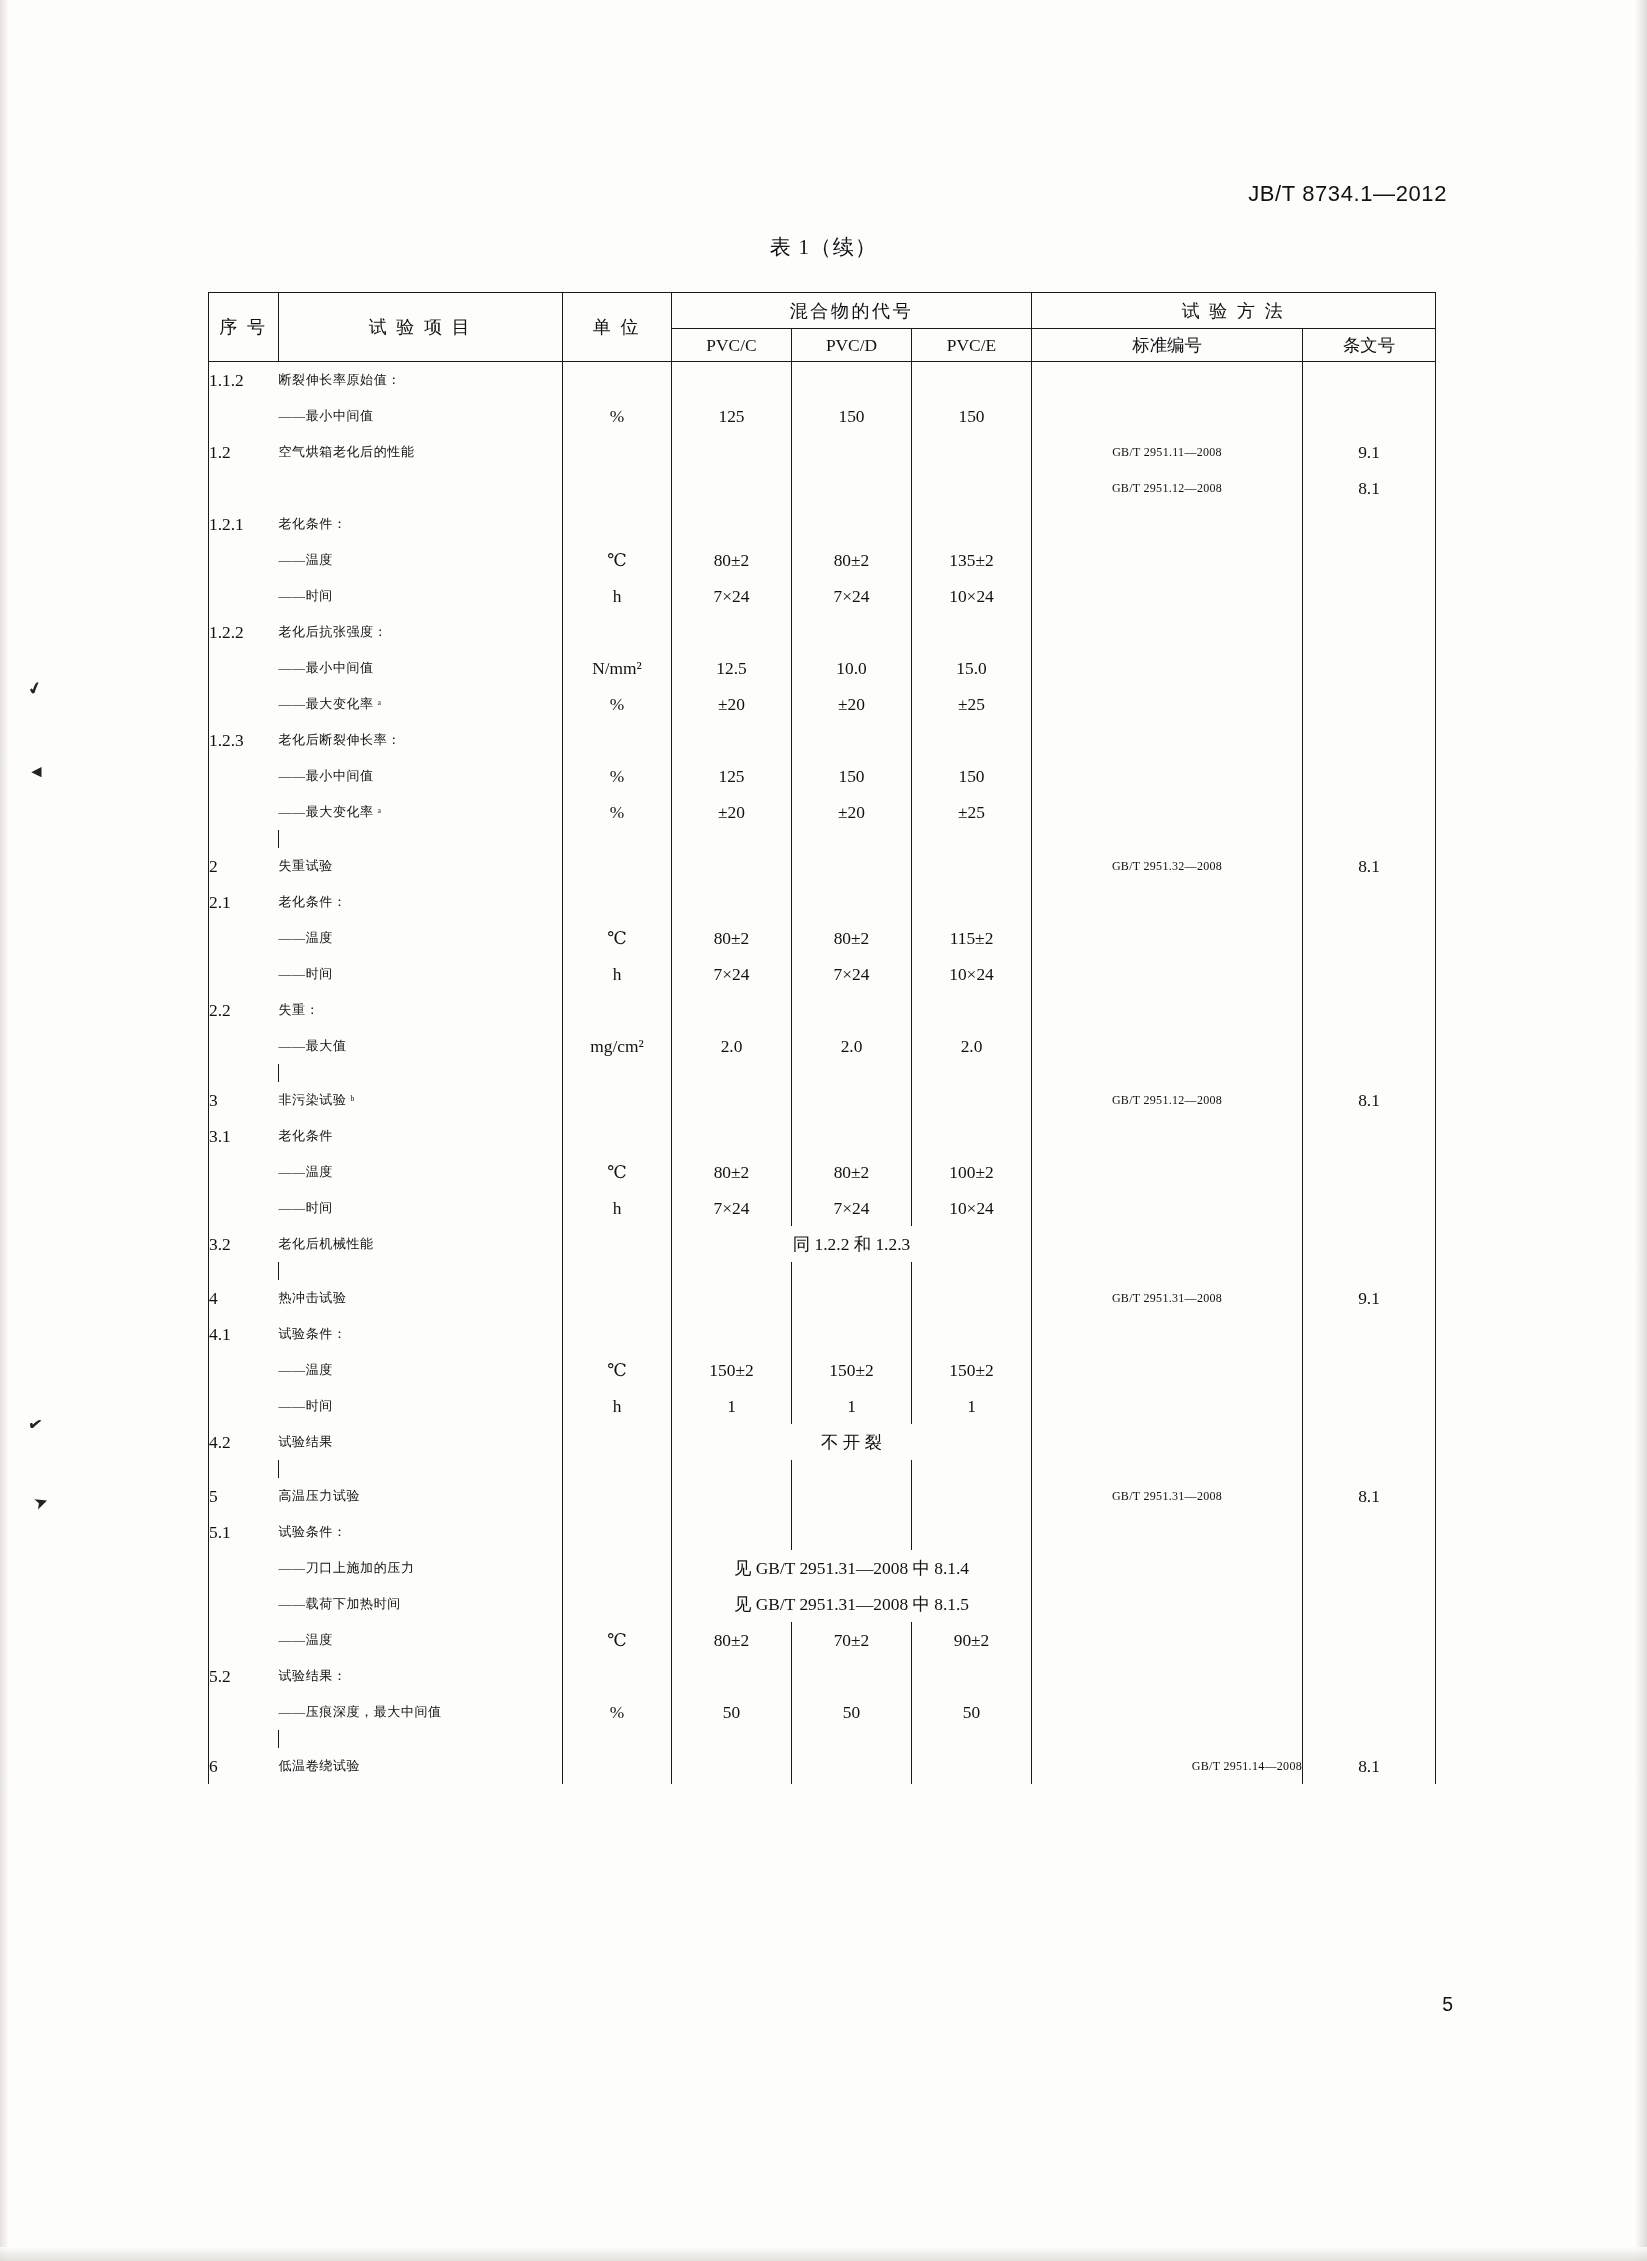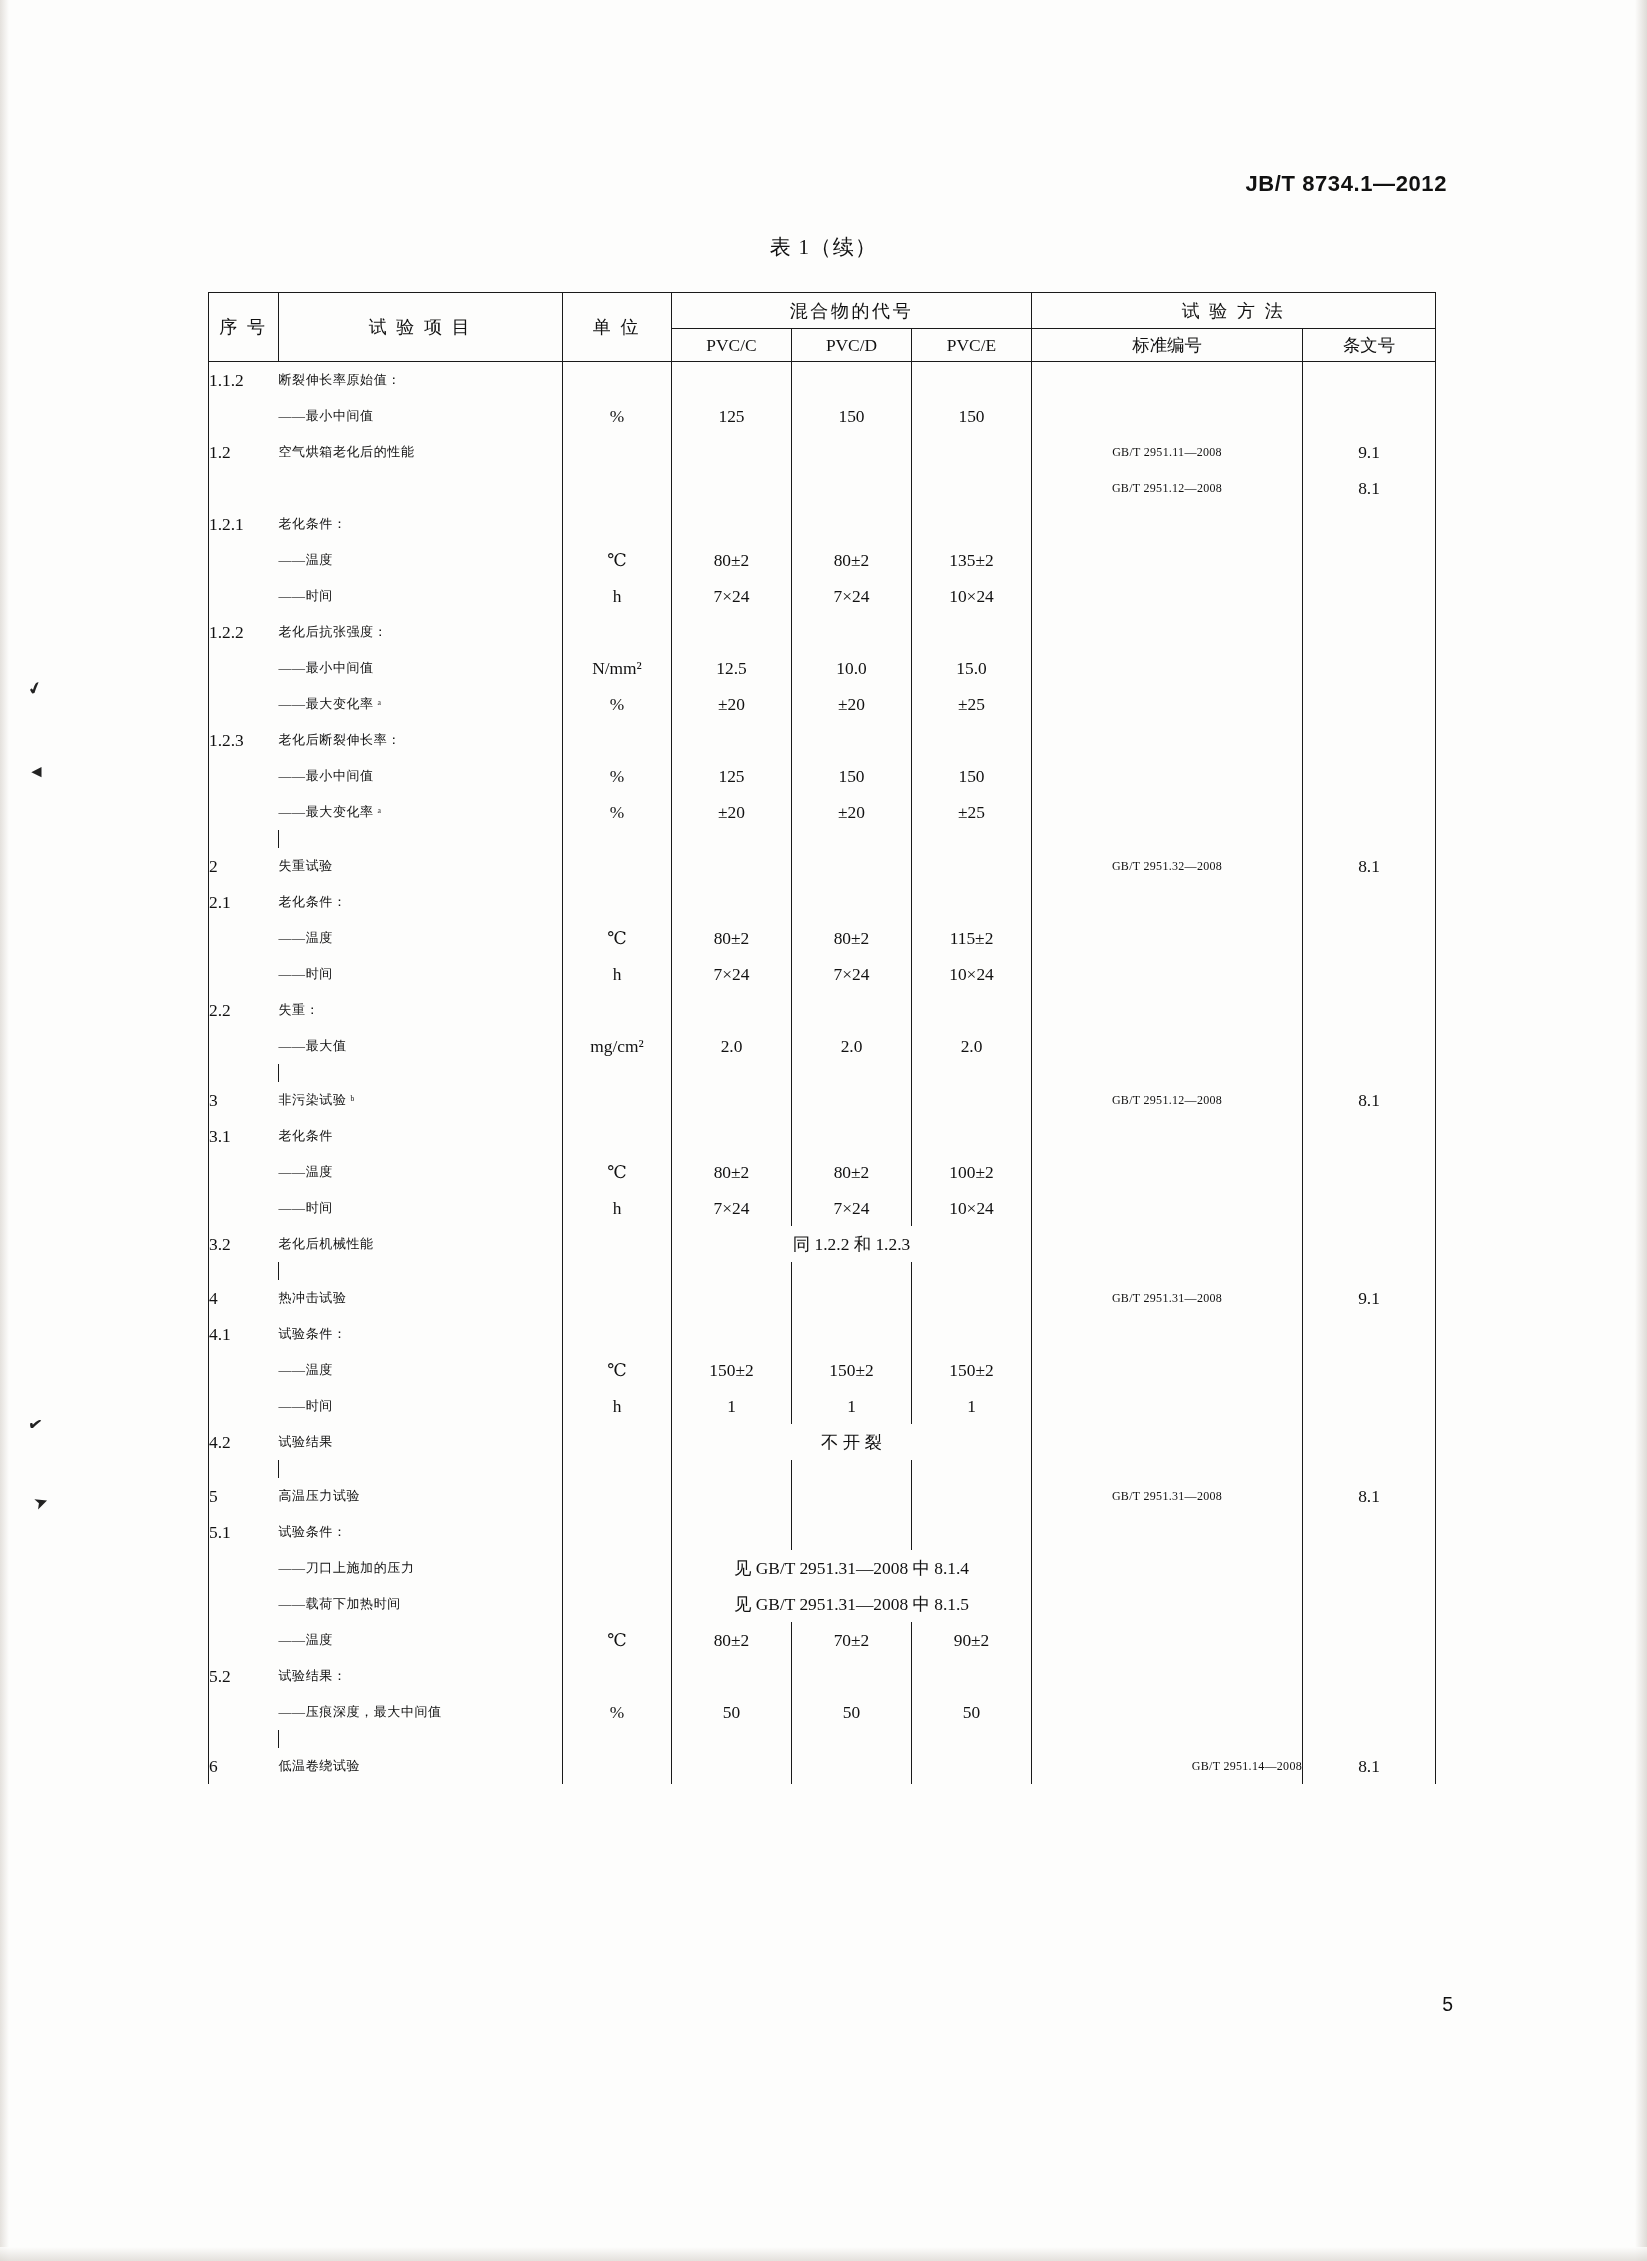--- a/index.html
+++ b/index.html
@@ -34,24 +34,24 @@
     opacity: .85;
   }
   .scan-edge-bottom {
     position: absolute; left: 0; bottom: 0; width: 1647px; height: 14px;
     background: linear-gradient(0deg,#ddd9d4 0%, #fdfdfc 100%);
     opacity: .8;
   }
 
   .header-code {
     position: absolute;
-    top: 171px;
+    top: 181px;
     right: 200px;
     font-family: "Liberation Sans", sans-serif;
-    font-weight: bold;
+    font-weight: normal;
     font-size: 22px;
     letter-spacing: 0.6px;
   }
 
   .table-caption {
     position: absolute;
     top: 233px;
     left: 0;
     width: 1647px;
     text-align: center;

